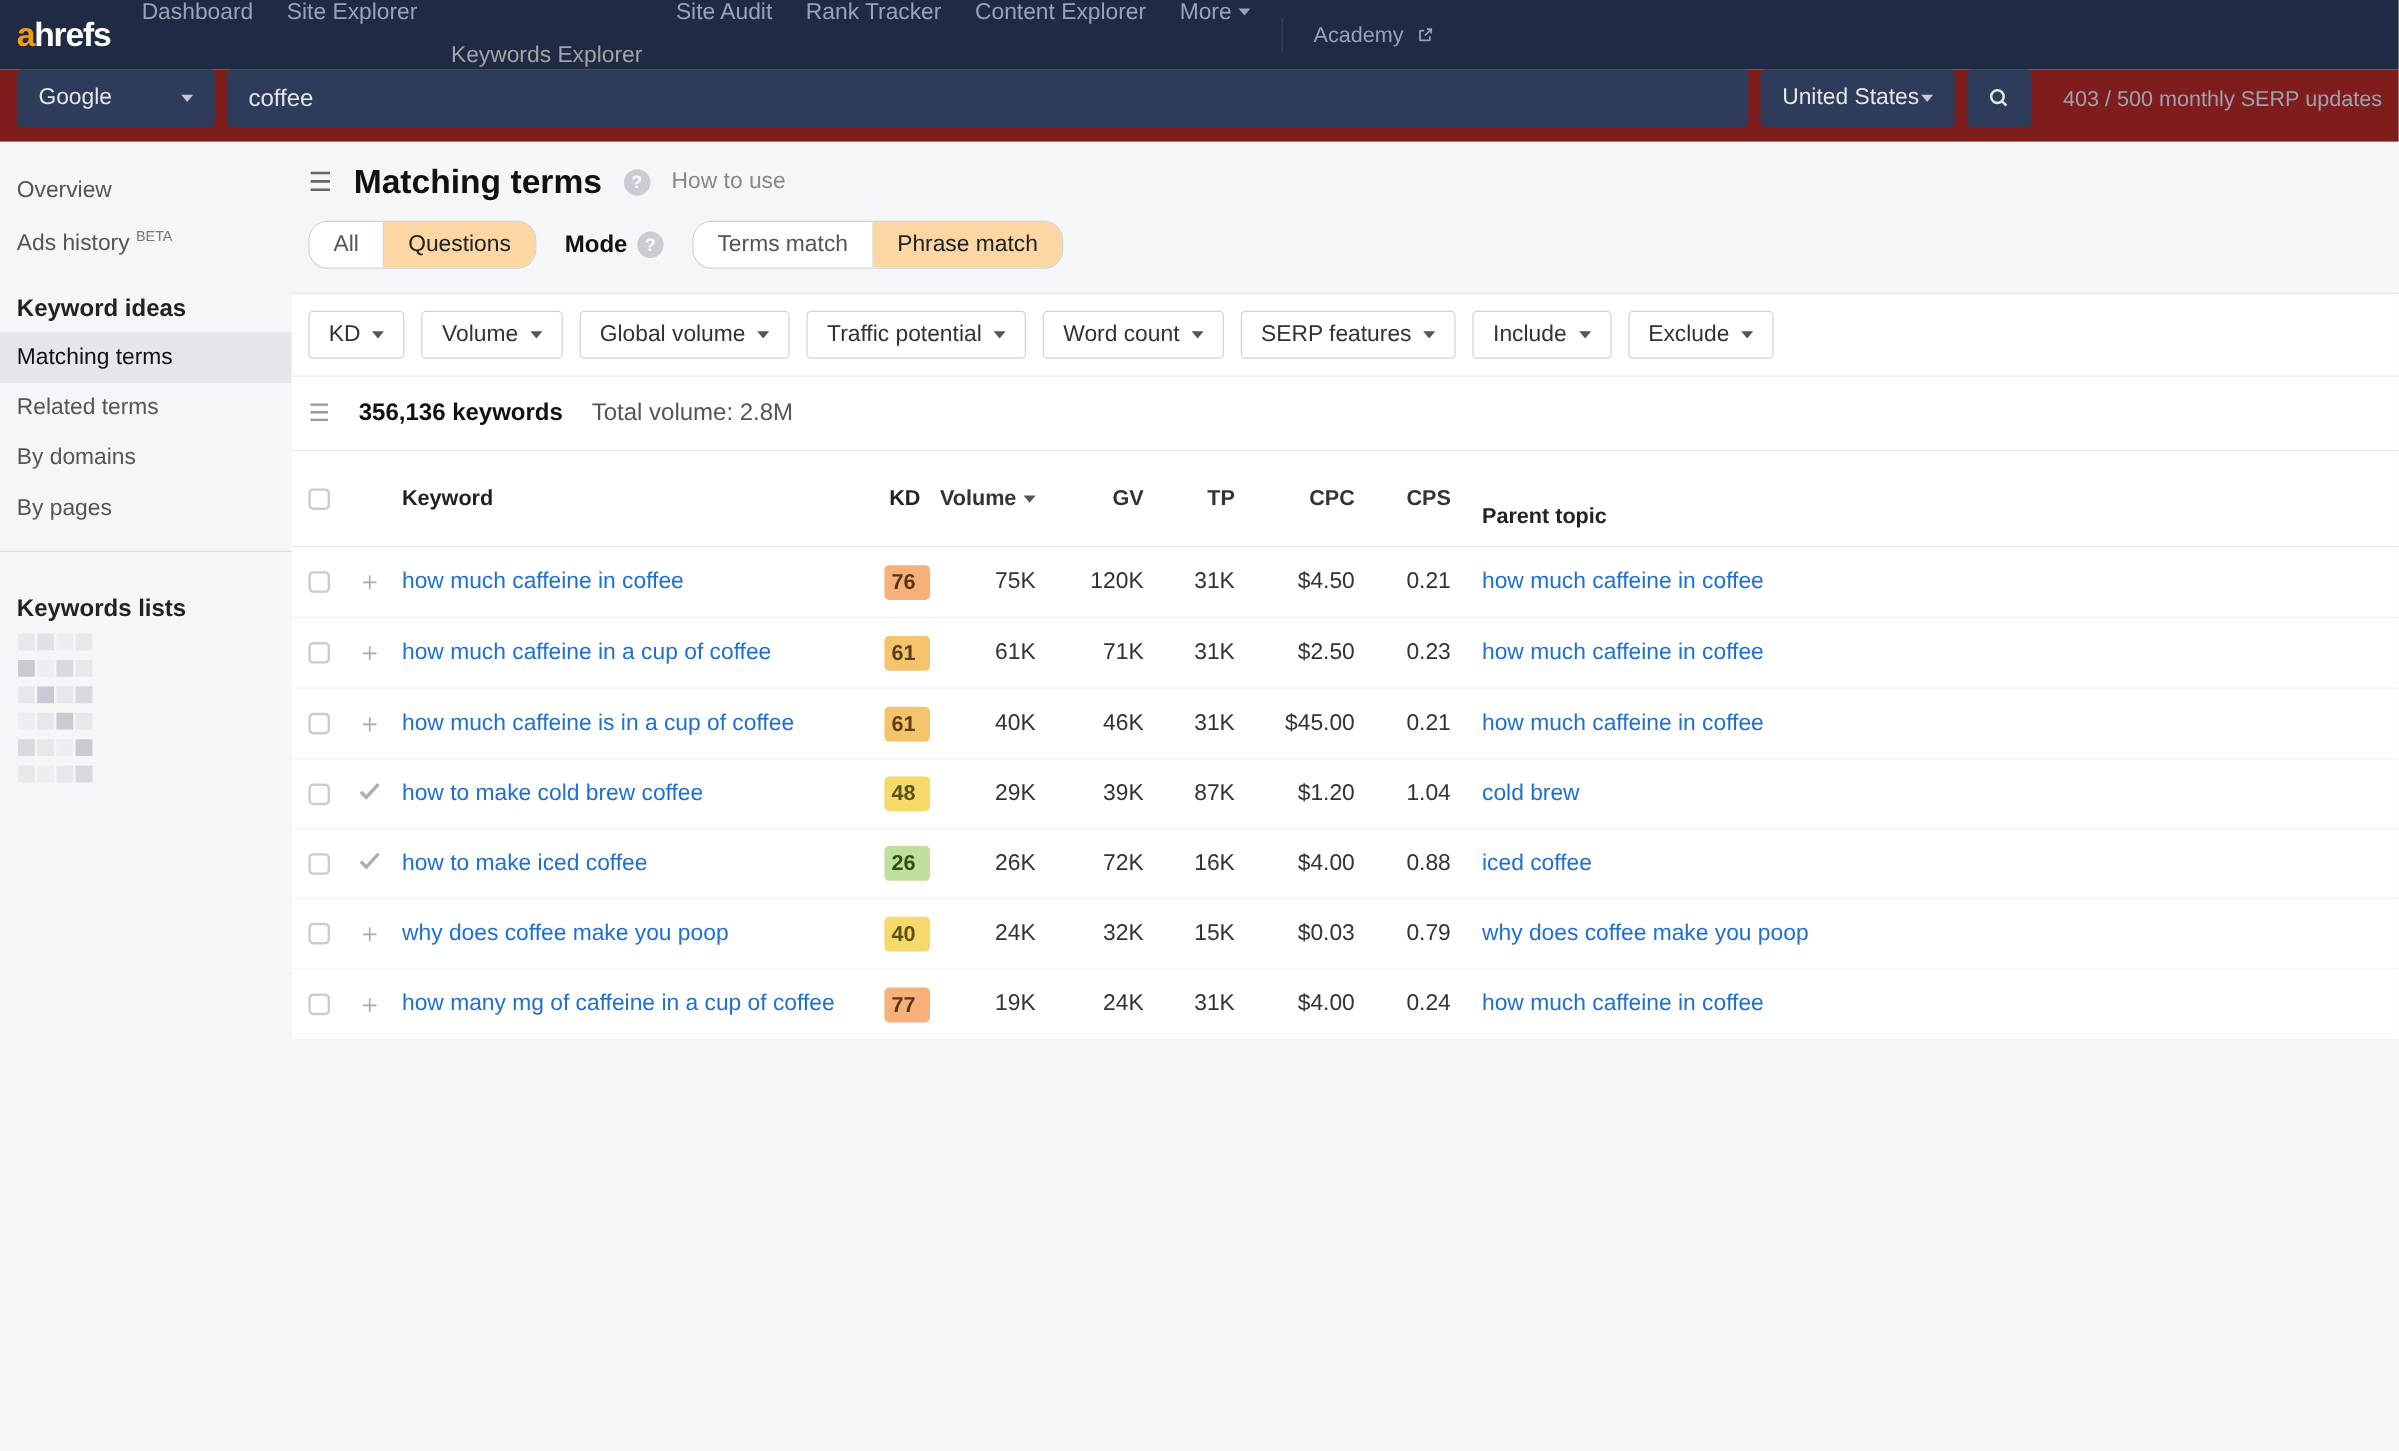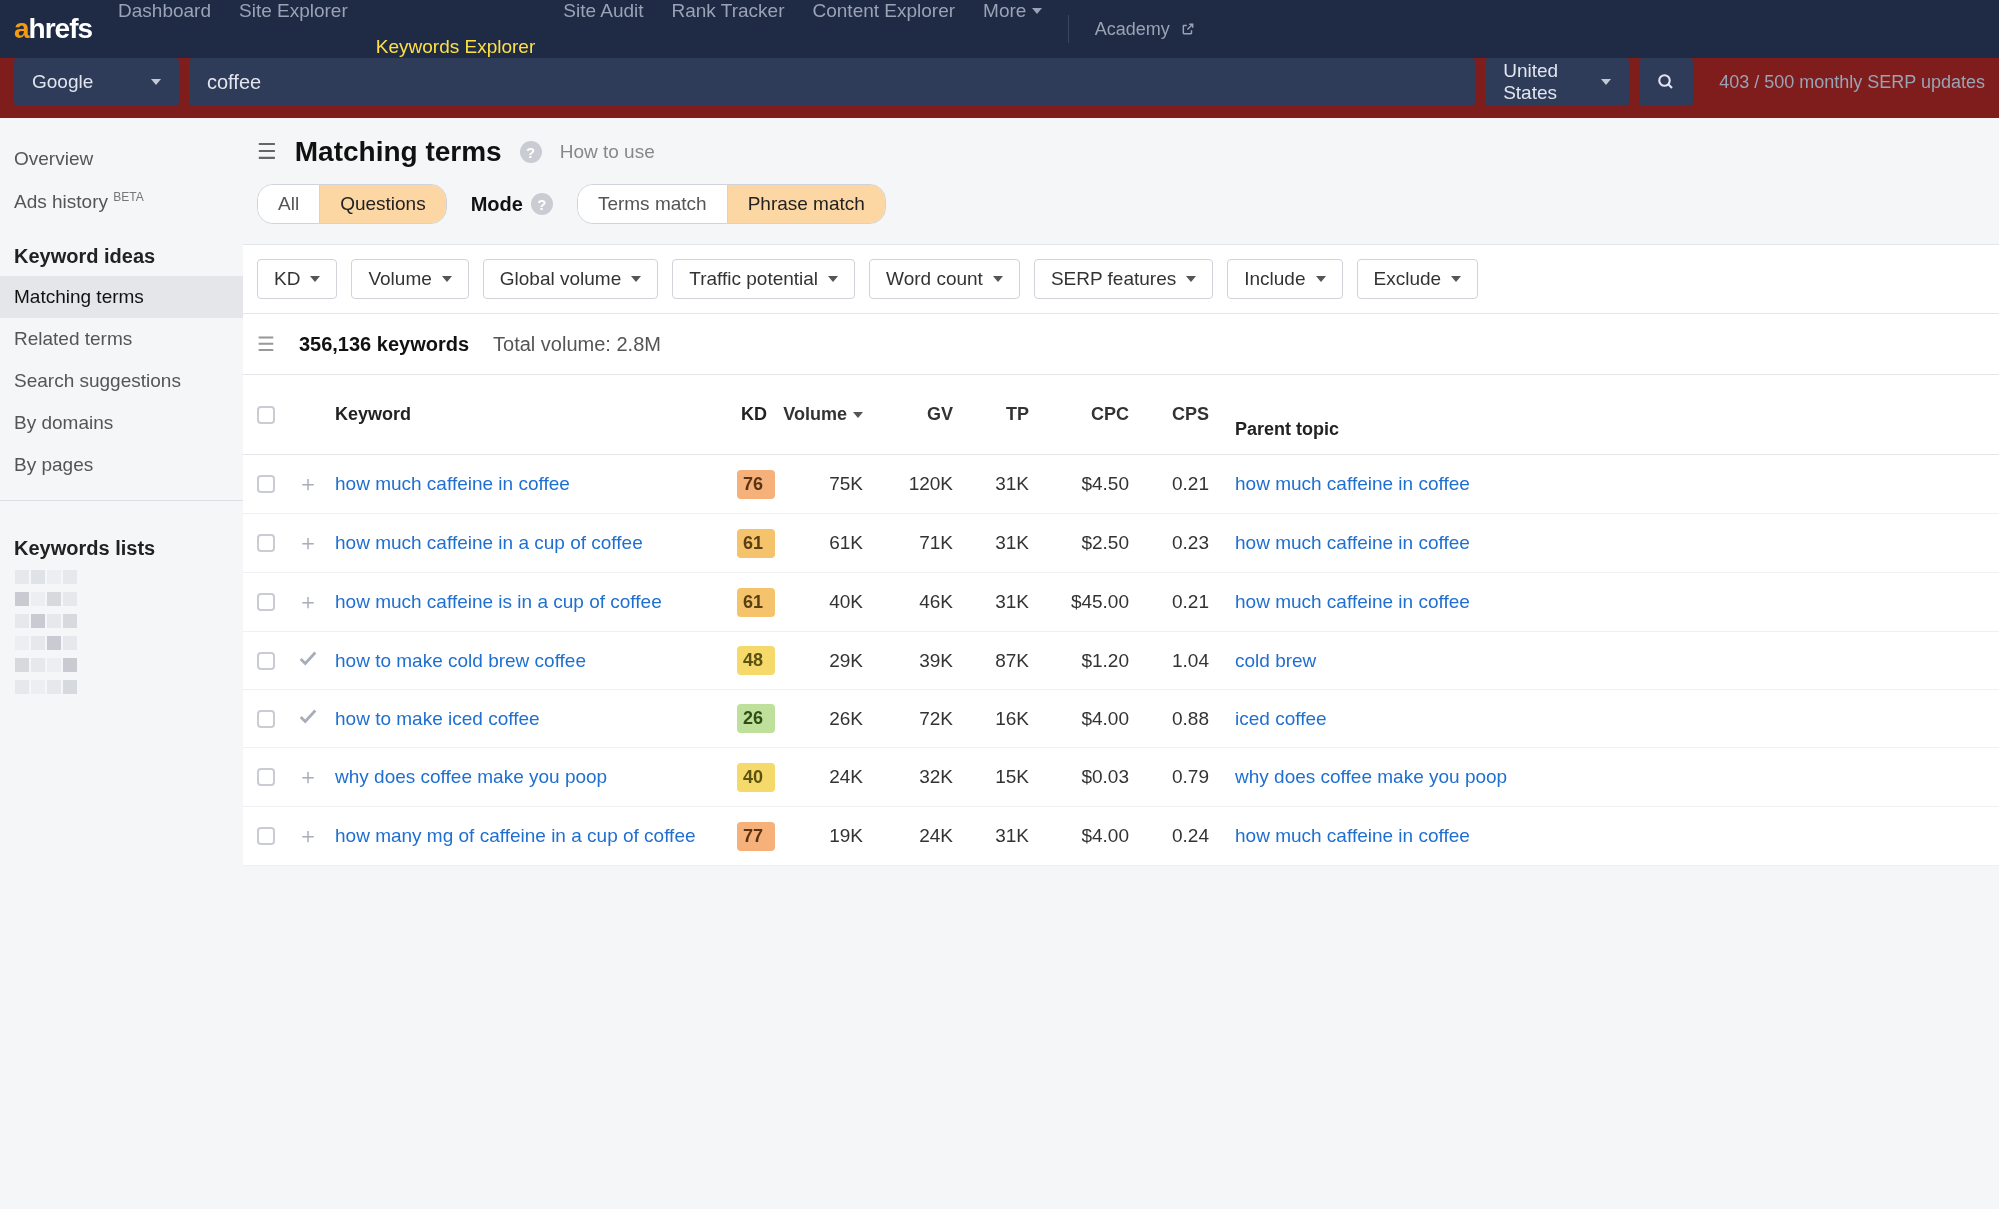--- a/index.html
+++ b/index.html
@@ -4,29 +4,29 @@
 <style>
 * { box-sizing: border-box; margin: 0; padding: 0; }
 body { font-family: -apple-system, BlinkMacSystemFont, "Segoe UI", Helvetica, Arial, sans-serif; font-size: 18px; color: #333; background: #f5f6f7; }
 
 
 .topnav { background: #1f2a44; color: #c2c8d4; display: flex; align-items: center; height: 58px; padding: 0 14px; gap: 26px; }
 .logo { font-weight: 800; font-size: 28px; letter-spacing: -1px; color: #fff; }
 .logo .accent { color: #f39c12; }
 .navitems { display: flex; gap: 28px; font-size: 19px; }
 .navitem { color: #9aa3b5; cursor: pointer; }
-.navitem.active { color: #fde047; margin-top: 36px; }
+.navitem.active { color: #a3a3a3; margin-top: 36px; }
 .navsep { width: 1px; height: 28px; background: #3a4660; }
 .extlink svg { width: 14px; height: 14px; margin-left: 6px; vertical-align: -1px; }
 
 
 .searchbar { background: #7f1d1d; display: flex; align-items: stretch; height: 60px; padding: 0 14px 12px 14px; gap: 10px; }
 .engine, .country, .searchbtn { background: #2e3b59; color: #e1e5ee; display: flex; align-items: center; padding: 0 18px; border-radius: 4px; cursor: pointer; font-size: 19px; }
 .engine { width: 165px; justify-content: space-between; }
-.country { width: 144px; justify-content: space-between; }
+.country { width: 162px; justify-content: space-between; }
 .searchbtn { width: 54px; justify-content: center; }
 .queryinput { flex: 1; background: #2e3b59; border: none; color: #e1e5ee; padding: 0 18px; border-radius: 4px; font-size: 20px; outline: none; }
 .queryinput::placeholder { color: #9aa3b5; }
 .serpupdates { color: #9aa3b5; display: flex; align-items: center; padding-left: 16px; font-size: 18px; white-space: nowrap; }
 
 
 .main { display: flex; }
 .sidebar { width: 243px; padding: 20px 0; font-size: 19px; color: #555; }
 .sideitem { padding: 10px 14px; cursor: pointer; }
 .sideitem.active { background: #e4e6ea; color: #111; }
@@ -123,21 +123,20 @@
 <div class="main">
   <div class="sidebar">
     <div class="sideitem">Overview</div>
     <div class="sideitem">
       <span>Ads history</span>
       <span class="sideitembeta">BETA</span>
     </div>
     <div class="sidehead">Keyword ideas</div>
     <div class="sideitem active">Matching terms</div>
     <div class="sideitem">Related terms</div>
-    <div class="sideitem">Search suggestions</div>
     <div class="sideitem">By domains</div>
     <div class="sideitem">By pages</div>
     <hr class="sidehr">
     <div class="sidehead">Keywords lists</div>
     <div class="pixart">
       <div style="background:#e6e8eb"></div><div style="background:#dfe2e6"></div><div style="background:#eceef1"></div><div style="background:#e6e8eb"></div><br>
       <div style="background:#c8ccd2"></div><div style="background:#eceef1"></div><div style="background:#d6d9de"></div><div style="background:#e6e8eb"></div><br>
       <div style="background:#e6e8eb"></div><div style="background:#c8ccd2"></div><div style="background:#e6e8eb"></div><div style="background:#d6d9de"></div><br>
       <div style="background:#eceef1"></div><div style="background:#e6e8eb"></div><div style="background:#c8ccd2"></div><div style="background:#e6e8eb"></div><br>
       <div style="background:#d6d9de"></div><div style="background:#e6e8eb"></div><div style="background:#eceef1"></div><div style="background:#c8ccd2"></div><br>

